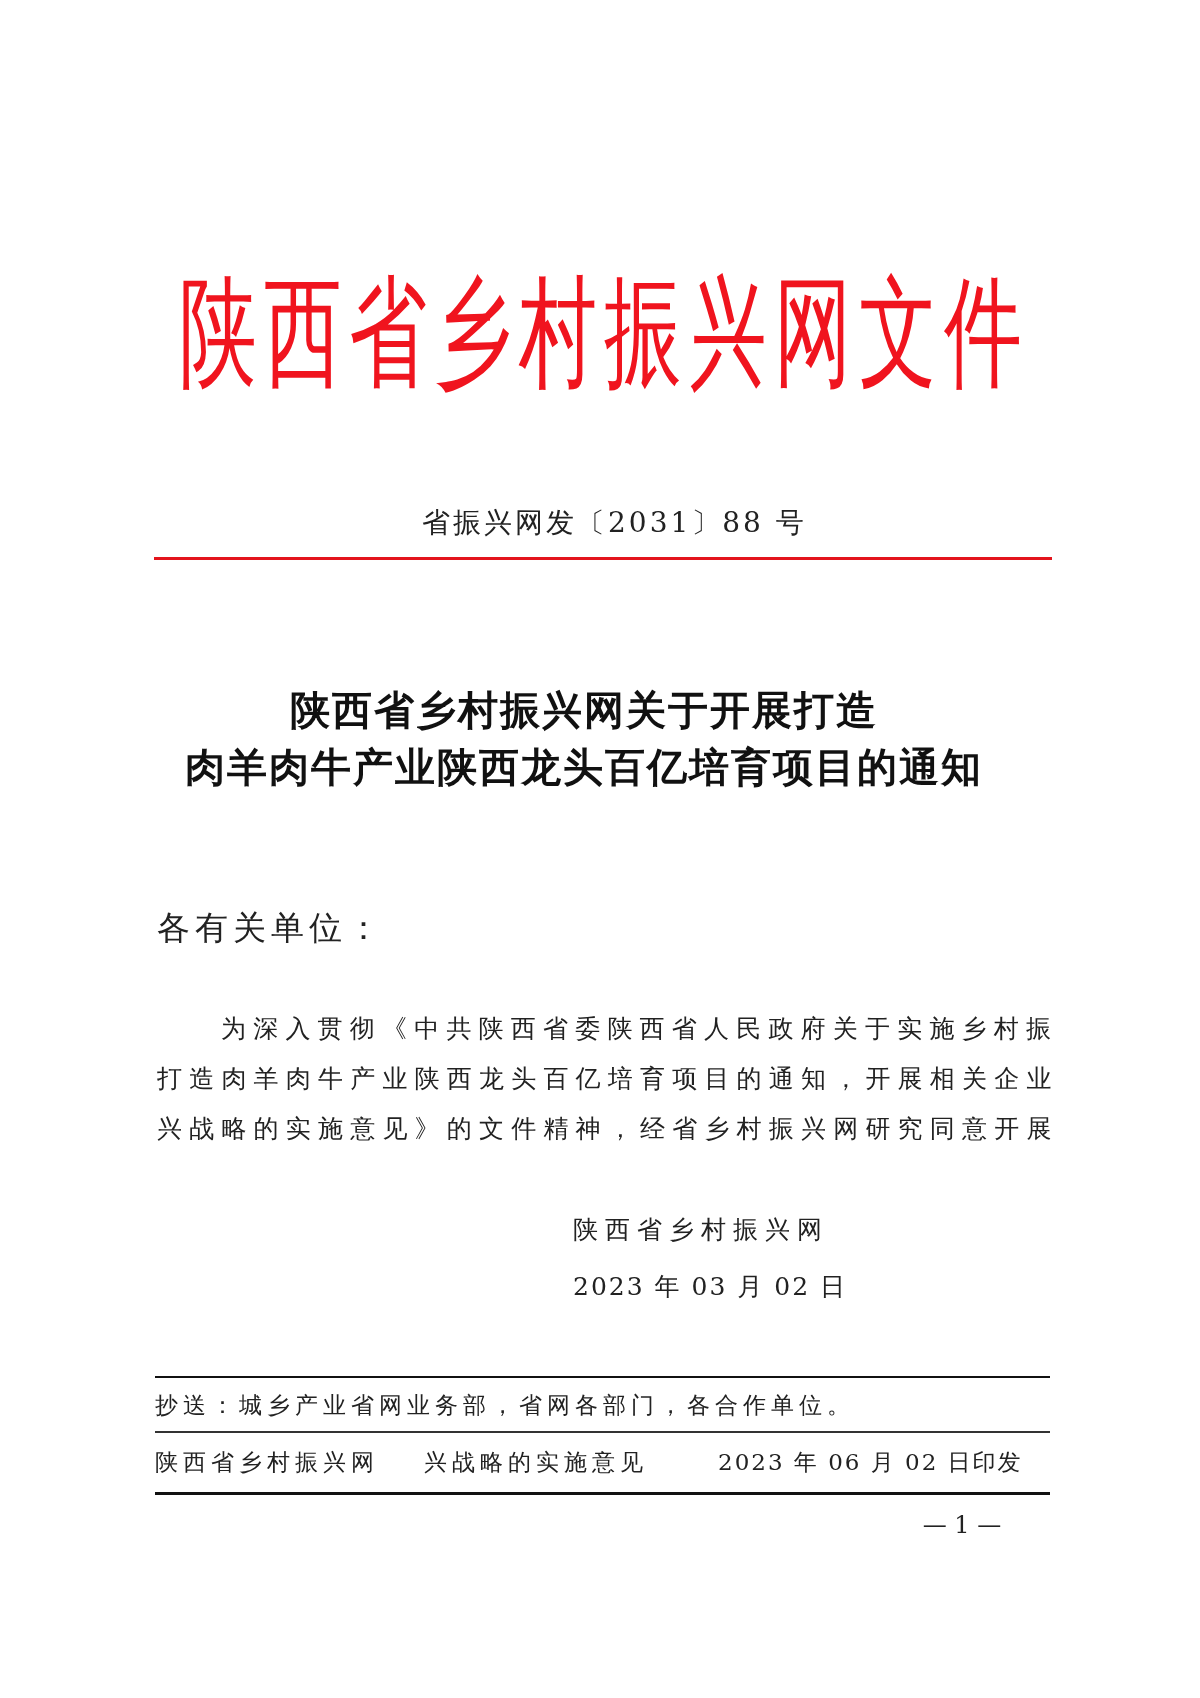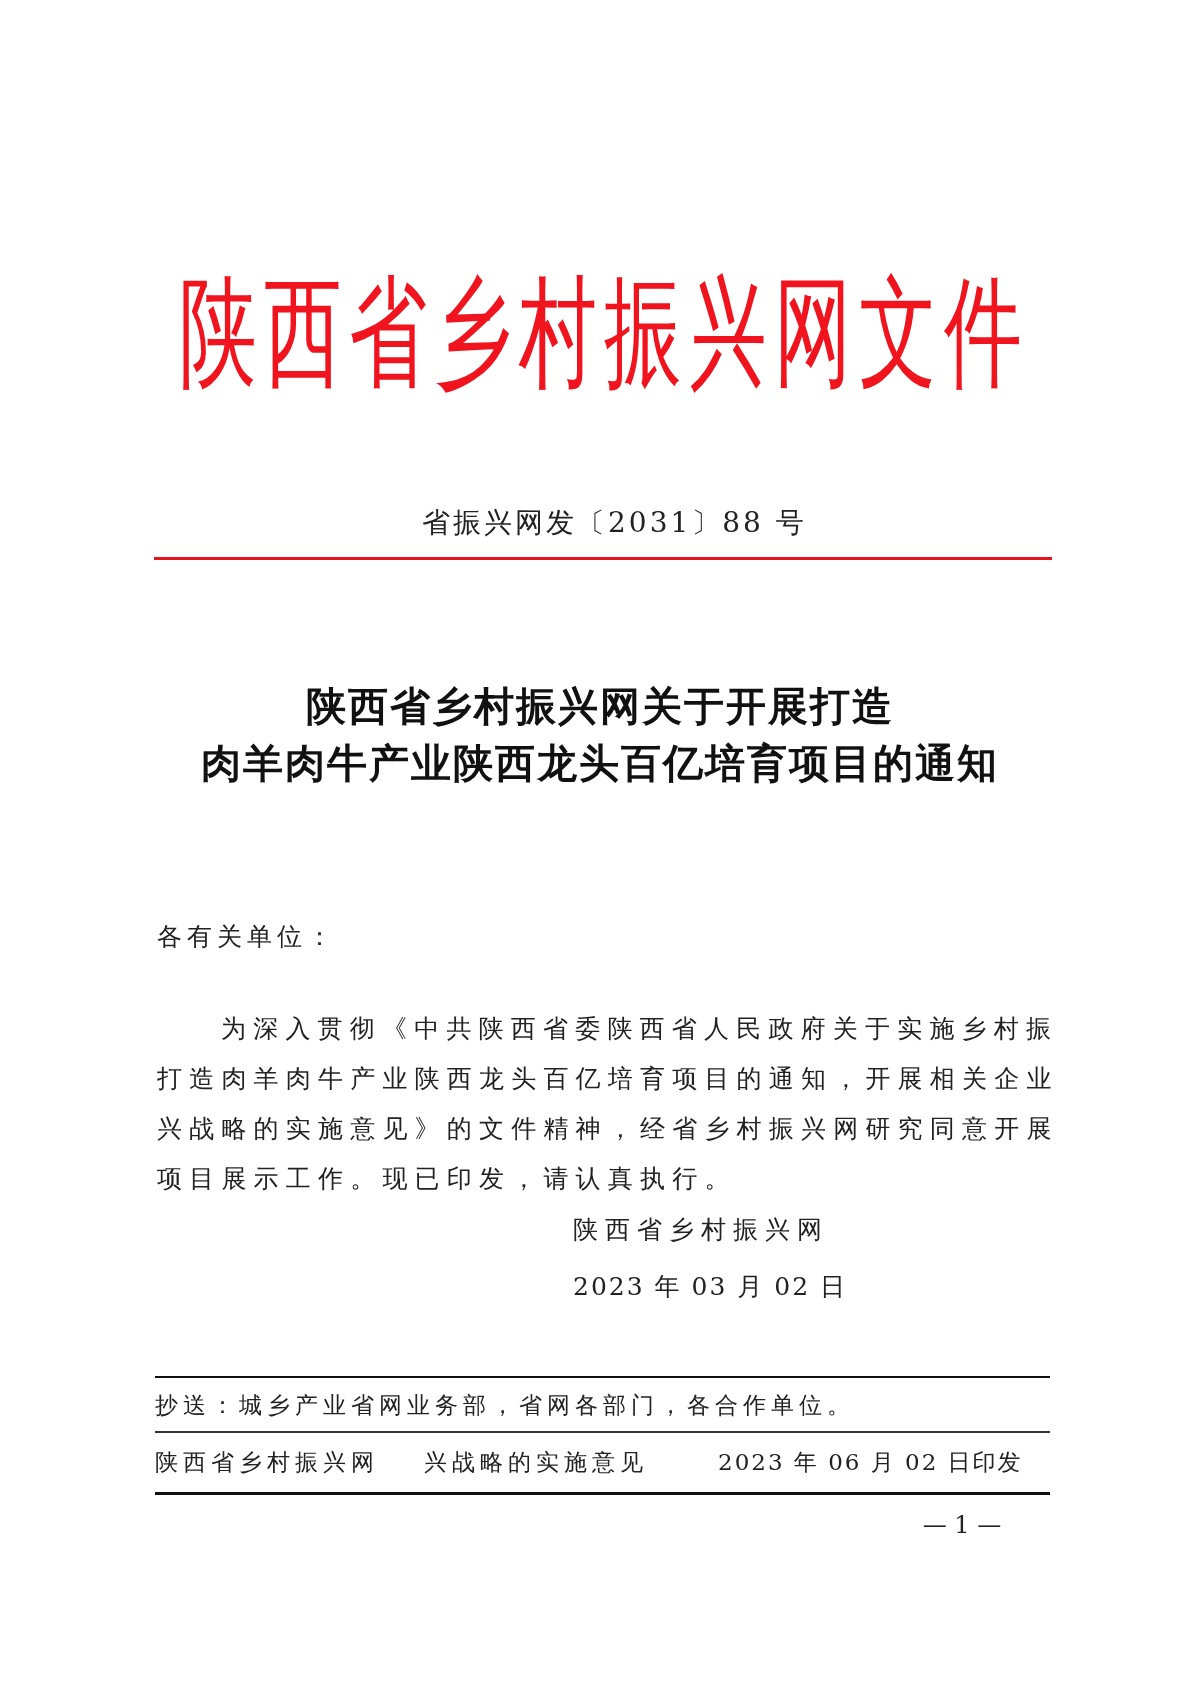--- a/index.html
+++ b/index.html
@@ -12,26 +12,26 @@
   .red-head span { display: inline-block; font-family: "DejaVu Sans", sans-serif;
                    font-size: 108px; line-height: 130px; color: #f0141e; font-weight: normal;
                    transform: scaleX(0.72) scaleY(1.12); transform-origin: center; width: 85px;
                    text-align: center; }
 
   .doc-no { left: 422px; top: 505px; width: 356px; font-size: 28px; line-height: 36px;
             letter-spacing: 3px; color: #222; text-align: center; }
 
   .red-rule { left: 154px; top: 557px; width: 898px; height: 3px; background: #e3141c; }
 
-  .title { left: 150px; width: 900px; text-align: center; font-family: Liberation Mono, monospace;
+  .title { left: 134px; width: 900px; text-align: center; font-family: Liberation Sans, sans-serif;
            font-weight: bold; font-size: 40px; line-height: 50px; color: #111; letter-spacing: 2px; }
   .title.l1 { top: 685px; }
   .title.l2 { top: 742px; }
 
-  .salutation { left: 157px; top: 912px; font-size: 25px; line-height: 32px; letter-spacing: 5px; color: #222; margin-top: 9px; }
+  .salutation { left: 157px; top: 912px; font-size: 33px; line-height: 32px; letter-spacing: 5px; color: #222; }
 
   .body-text { left: 157px; top: 1004px; width: 893px; font-size: 25px; line-height: 50px;
                letter-spacing: 7.2px; color: #222; white-space: normal; text-align: justify; }
   .body-text .line { display: block; white-space: nowrap; height: 50px; }
   .body-text .indent { padding-left: 64px; }
 
   .sign-org { left: 573px; top: 1214px; font-size: 25px; line-height: 32px; letter-spacing: 7px; color: #222; }
   .sign-date { left: 573px; top: 1271px; font-size: 25px; line-height: 32px; letter-spacing: 2px; color: #222; }
 
   .rule { left: 155px; width: 895px; background: #111; }
@@ -67,21 +67,20 @@
 
 <div class="abs title l1">陕西省乡村振兴网关于开展打造</div>
 <div class="abs title l2">肉羊肉牛产业陕西龙头百亿培育项目的通知</div>
 
 <div class="abs salutation">各有关单位：</div>
 
 <div class="abs body-text">
   <span class="line indent">为深入贯彻《中共陕西省委陕西省人民政府关于实施乡村振</span>
   <span class="line">打造肉羊肉牛产业陕西龙头百亿培育项目的通知，开展相关企业</span>
   <span class="line">兴战略的实施意见》的文件精神，经省乡村振兴网研究同意开展</span>
-  <span class="line">项目展示工作。现已印发，请认真执行。</span>
 </div>
 
 <div class="abs sign-org">陕西省乡村振兴网</div>
 <div class="abs sign-date">2023 年 03 月 02 日</div>
 
 <div class="abs rule r1"></div>
 <div class="abs cc">抄送：城乡产业省网业务部，省网各部门，各合作单位。</div>
 <div class="abs rule r2"></div>
 <div class="abs print-org1">陕西省乡村振兴网</div>
 <div class="abs print-org2">兴战略的实施意见</div>

